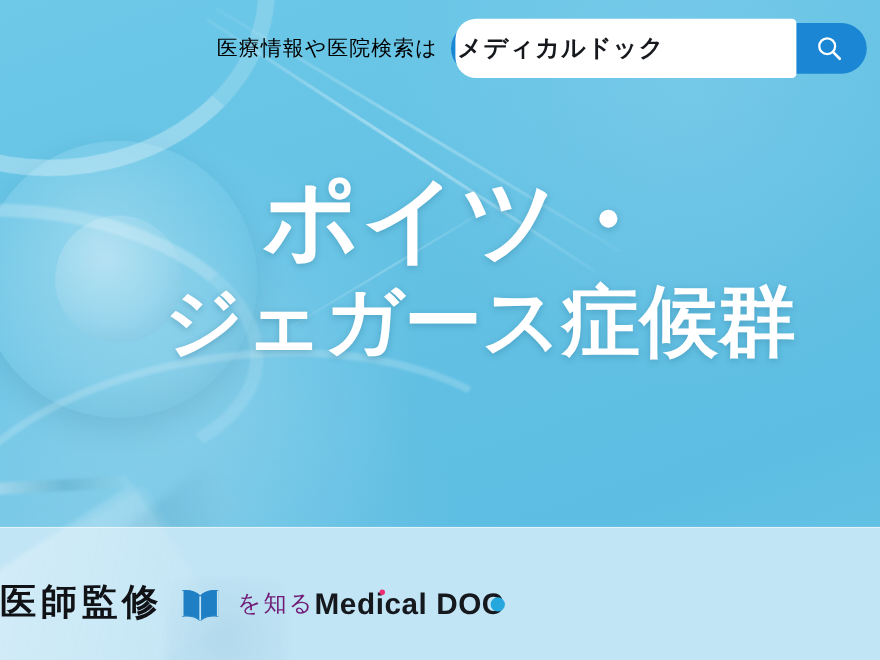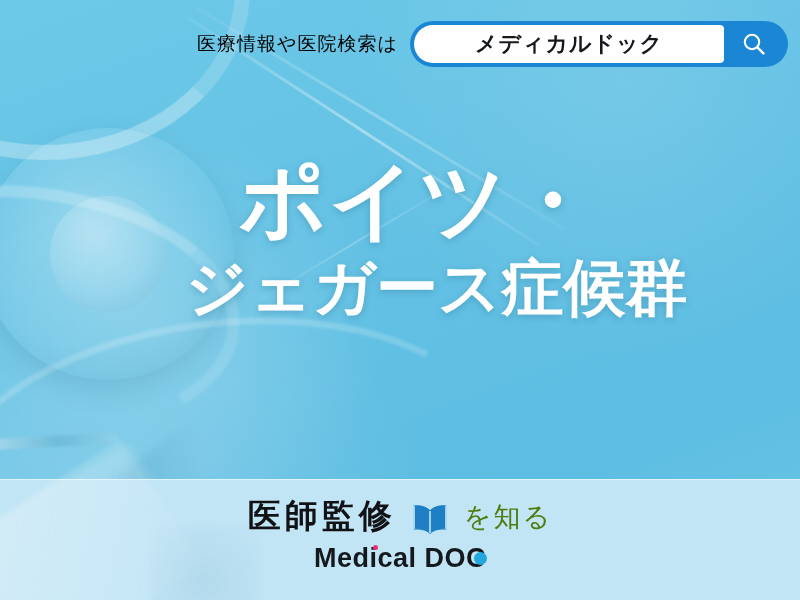--- a/index.html
+++ b/index.html
@@ -157,34 +157,34 @@
     display: flex;
     align-items: center;
     width: 378px;
     height: 46px;
     border-radius: 23px;
     background: #1b86d3;
     padding: 4px;
   }
   .search-input-field {
     flex: 1 1 auto;
-    height: 38px;
+    height: 54px;
     border-radius: 19px 4px 4px 19px;
     background: #ffffff;
     display: flex;
     align-items: center;
     justify-content: center;
     font-size: 22px;
     font-weight: 700;
     color: #15181c;
     letter-spacing: 1px;
     white-space: nowrap;
     border: none;
     outline: none;
-    text-align: center;
+    text-align: left;
     font-family: "Liberation Sans", "DejaVu Sans", sans-serif;
   }
   .search-submit {
     width: 60px;
     height: 38px;
     display: flex;
     align-items: center;
     justify-content: center;
     background: transparent;
     border: none;
@@ -204,21 +204,21 @@
   .hero-line {
     color: #ffffff;
     font-weight: 700;
     letter-spacing: 2px;
     line-height: 1.18;
     text-shadow: 0 2px 7px rgba(25,95,125,0.30);
     white-space: nowrap;
     margin-left: 36px;
   }
   .hero-line-1 { font-size: 86px; }
-  .hero-line-2 { font-size: 62px; letter-spacing: 0px; padding-left: 37px; }
+  .hero-line-2 { font-size: 71px; letter-spacing: 0px; padding-left: 37px; }
 
   
   .footer-band {
     position: absolute;
     left: 0;
     top: 479px;
     width: 800px;
     height: 121px;
     background: #c2e5f5;
     border-top: 1px solid rgba(255,255,255,0.55);
@@ -240,42 +240,42 @@
     width: 110px; height: 110px;
     background: radial-gradient(circle, rgba(110,170,200,0.18), rgba(255,255,255,0));
     filter: blur(3px);
   }
   .footer-inner {
     position: relative;
     z-index: 2;
     width: 800px;
     height: 121px;
     display: flex;
-    flex-direction: column;
+    flex-direction: row;
     align-items: center;
     justify-content: flex-start;
     padding-top: 14px;
   }
   .footer-tagline {
     display: flex;
     align-items: center;
     justify-content: center;
     gap: 8px;
     white-space: nowrap;
   }
   .tag-strong {
     font-size: 33px;
     font-weight: 700;
     color: #101216;
     letter-spacing: 4px;
   }
   .tag-normal {
-    font-size: 27px;
+    font-size: 21px;
     font-weight: 400;
-    color: #4d7c0f;
+    color: #701a75;
     letter-spacing: 2px;
   }
   .book-icon {
     display: inline-flex;
     margin: 0 6px;
     transform: translateY(2px);
   }
   .brand {
     margin-top: 4px;
     position: relative;

